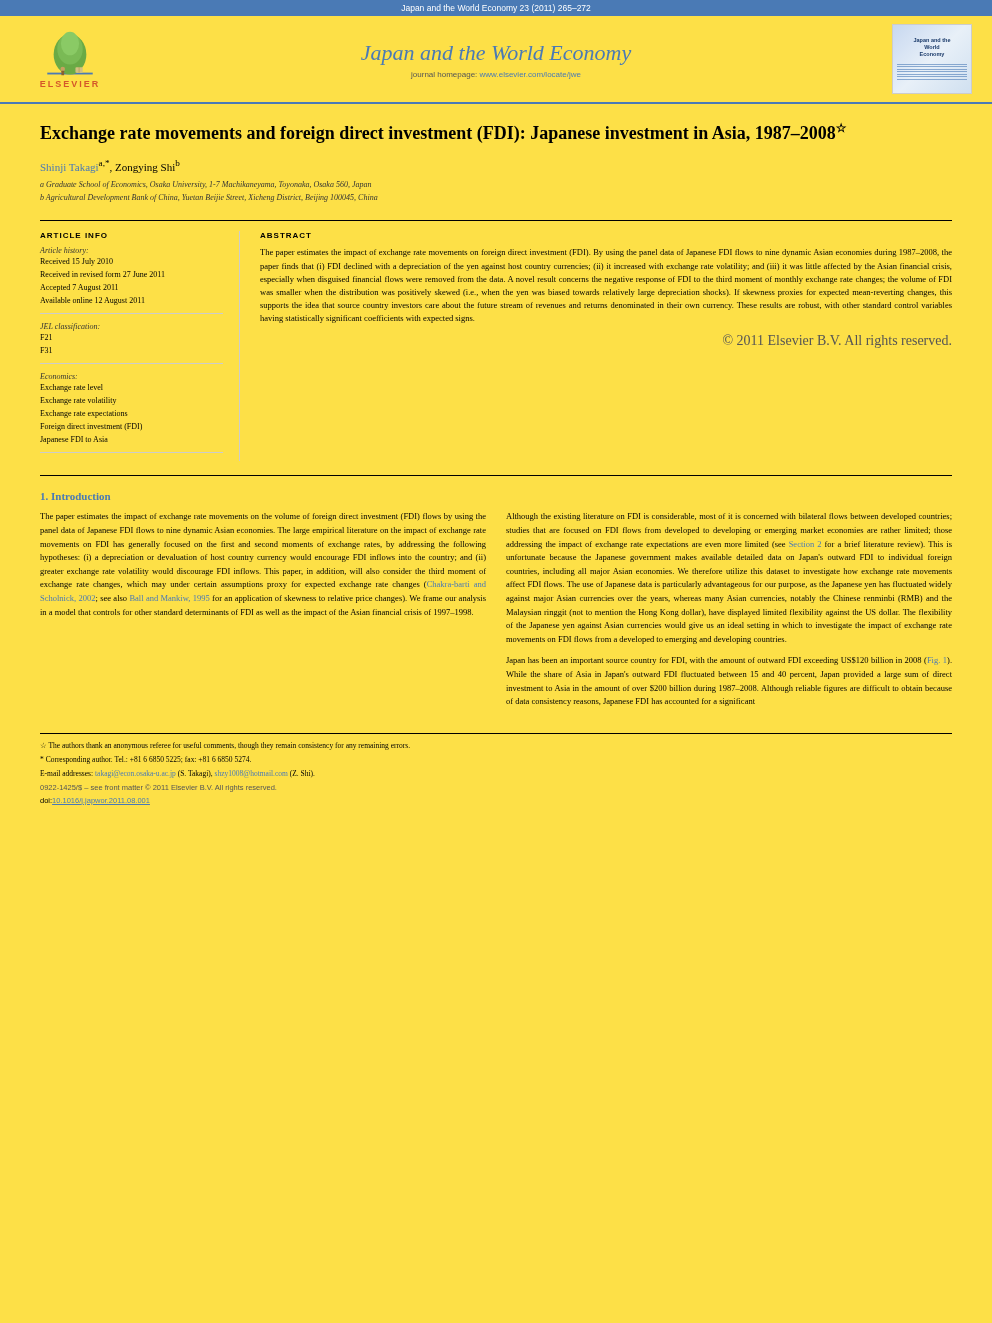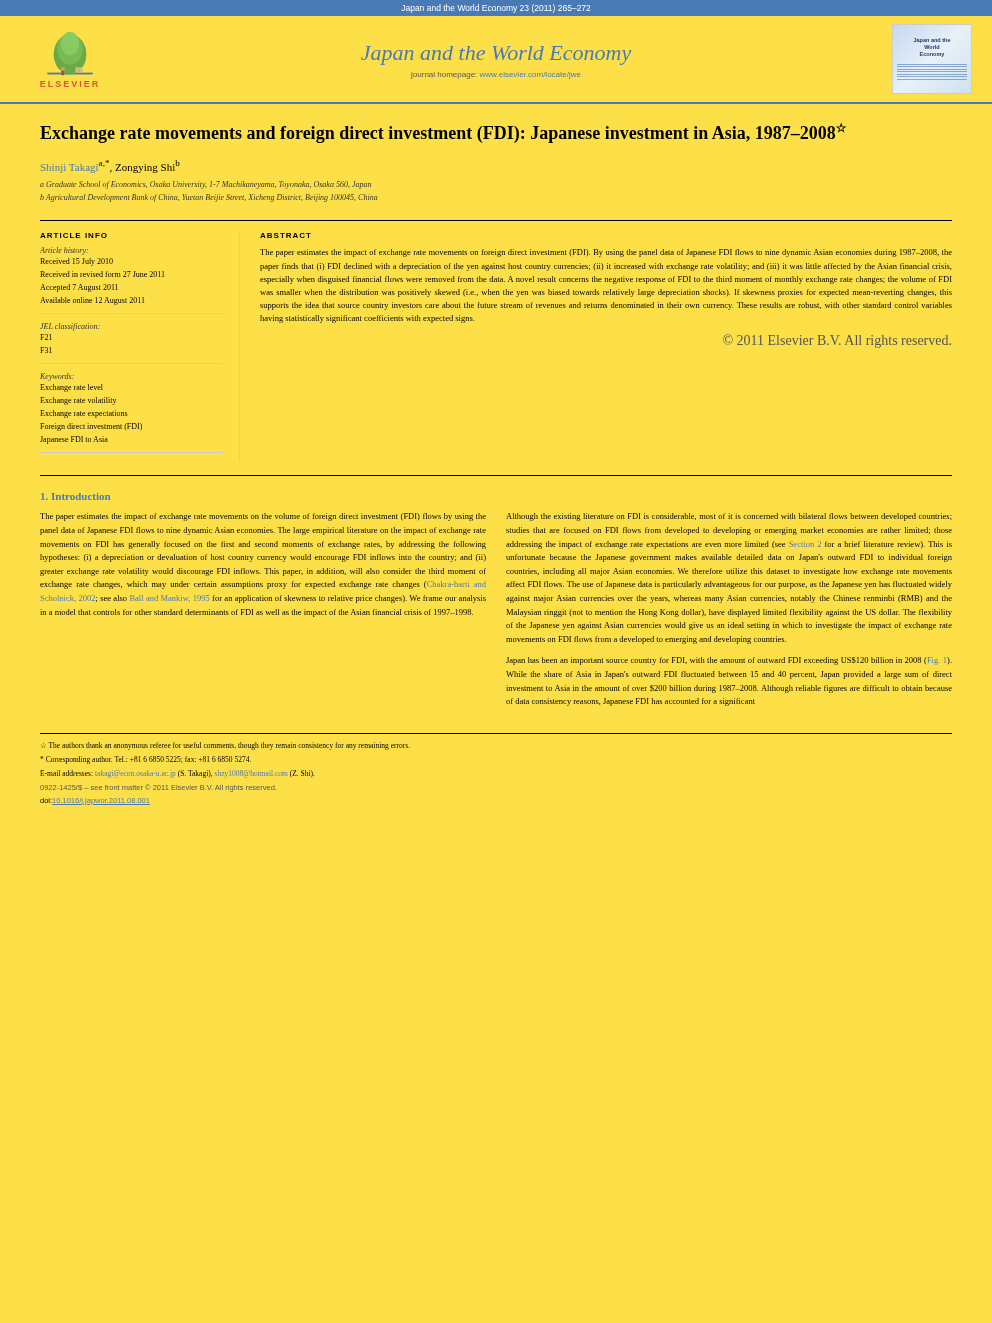--- a/index.html
+++ b/index.html
@@ -425,21 +425,21 @@
         <div class="info-value">Available online 12 August 2011</div>
 
         <hr class="info-divider">
 
         <div class="info-label">JEL classification:</div>
         <div class="info-value">F21</div>
         <div class="info-value">F31</div>
 
         <hr class="info-divider">
 
-        <div class="info-label">Keywords:</div>
+        <div class="info-label">Economics:</div>
         <div class="info-value">Exchange rate level</div>
         <div class="info-value">Exchange rate volatility</div>
         <div class="info-value">Exchange rate expectations</div>
         <div class="info-value">Foreign direct investment (FDI)</div>
         <div class="info-value">Japanese FDI to Asia</div>
 
         <hr class="info-divider">
       </div>
 
       <div class="abstract-section">

